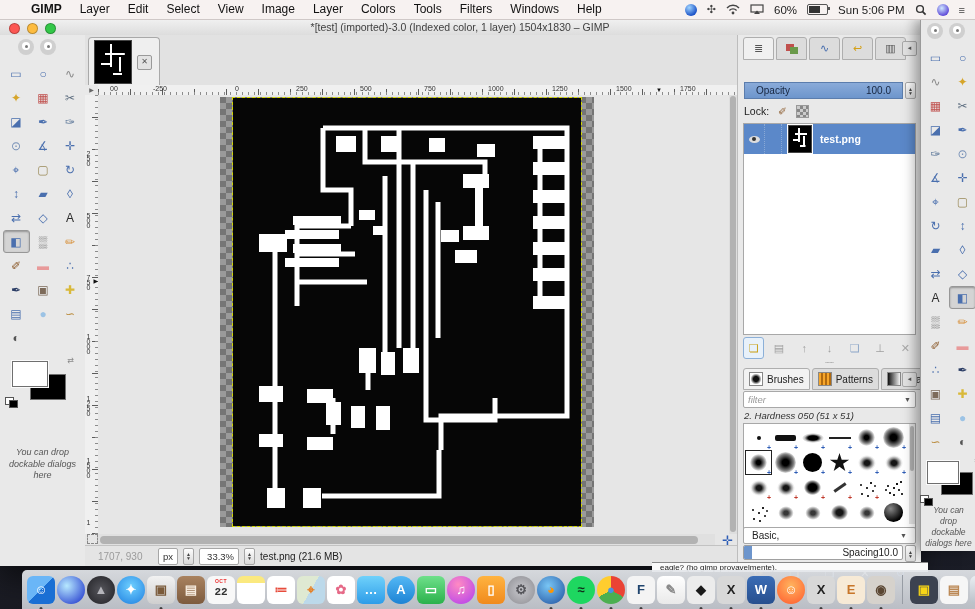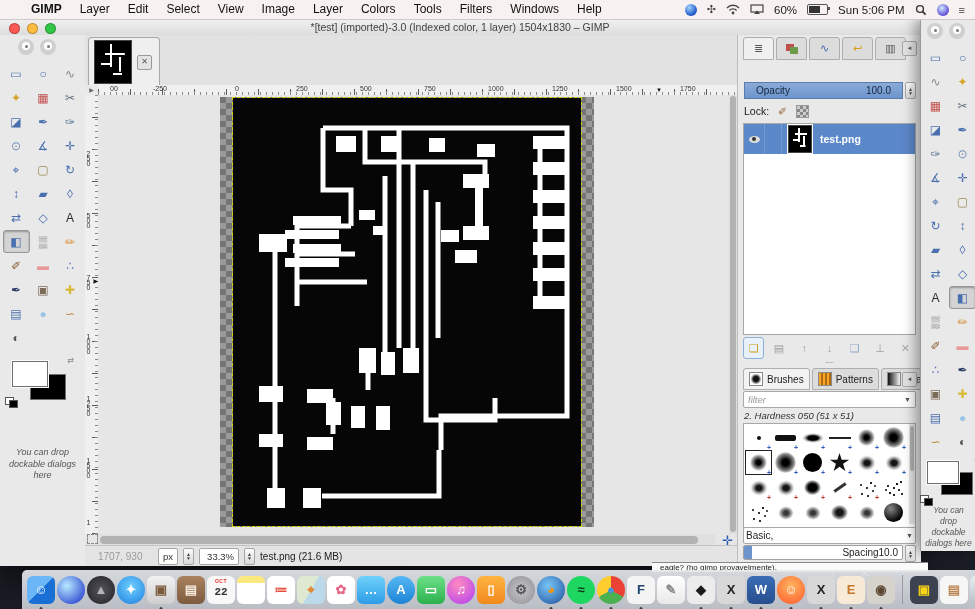--- a/index.html
+++ b/index.html
@@ -129,21 +129,21 @@
   .b-solid{width:19px;height:19px;border-radius:50%;background:#000}
   .b-star{width:20px;height:19px;background:#111;clip-path:polygon(50% 0,61% 35%,98% 35%,68% 57%,79% 95%,50% 72%,21% 95%,32% 57%,2% 35%,39% 35%)}
   .b-splat{width:18px;height:16px;border-radius:45% 55% 50% 60%;background:radial-gradient(closest-side,#151515 30%,rgba(0,0,0,.4) 60%,rgba(0,0,0,.08) 85%,transparent)}
   .b-splatdense{width:19px;height:17px;border-radius:55% 45% 60% 40%;background:radial-gradient(closest-side,#000 45%,rgba(0,0,0,.5) 70%,transparent 90%)}
   .b-slash{width:14px;height:3px;background:#333;transform:rotate(-35deg)}
   .b-sparse{width:2px;height:2px;background:#333;box-shadow:6px 3px 0 #444,-5px 6px 0 #333,4px -5px 0 #222,-6px -3px 0 #444,1px 8px 0 #333,8px -2px 0 #555}
   .b-scatter{width:2px;height:2px;background:#222;box-shadow:5px 2px 0 #333,-4px 5px 0 #222,3px -4px 0 #111,-6px -2px 0 #333,0 7px 0 #222,8px 6px 0 #333,-8px 2px 0 #444,7px -6px 0 #222}
   .b-chalk{width:18px;height:16px;border-radius:50% 45% 55% 50%;background:radial-gradient(closest-side,rgba(20,20,20,.85) 25%,rgba(0,0,0,.35) 60%,transparent 85%)}
   .b-chalkdense{width:19px;height:17px;border-radius:45% 55% 45% 55%;background:radial-gradient(closest-side,rgba(10,10,10,.95) 35%,rgba(0,0,0,.4) 70%,transparent 90%)}
   .b-sphere{width:19px;height:19px;border-radius:50%;background:radial-gradient(circle at 35% 30%,#888,#000 72%)}
-  .basic-row{position:absolute;top:492px;left:5px;right:5px;height:15px;background:#fff;border:1px solid #a8a8a8;border-radius:2px;display:flex;align-items:center;justify-content:space-between;padding:0 2px;font-size:10px}
+  .basic-row{position:absolute;top:492px;left:5px;right:5px;height:15px;background:#fff;border:1px solid #a8a8a8;border-radius:2px;display:flex;align-items:center;justify-content:space-between;padding:0 8px;font-size:10px}
   .spacing-row{position:absolute;top:510px;left:5px;right:5px;height:15px}
   .spacing-bar{position:absolute;left:0;right:13px;top:0;bottom:0;background:#fff;border:1px solid #a0a0a0;border-radius:2px;display:flex;justify-content:flex-end;align-items:center;padding:0 4px;font-size:10px;overflow:hidden}
   .spacing-fill{position:absolute;left:0;top:0;bottom:0;width:8px;background:#6d95cc}
   .bbuttons{position:absolute;left:5px;right:5px;top:527px;height:20px;display:flex;gap:4px}
   
   .bg-sliver{position:absolute;left:652px;top:562px;width:268px;height:9px;background:#fafafa;border-top:1px solid #888;font-size:8px;line-height:9px;padding-left:8px;color:#1a1a1a;white-space:nowrap;overflow:hidden;z-index:2}
   .bg-sliver span{text-decoration:underline wavy #d00 1px}
   .dock{position:absolute;left:22px;bottom:0;width:948px;height:39px;background:linear-gradient(rgba(228,231,235,.93),rgba(198,202,209,.93));border-radius:5px 5px 0 0;display:flex;align-items:center;padding:0 5px;gap:2px;z-index:10}
   .dicon{width:28px;height:28px;border-radius:6px;display:flex;align-items:center;justify-content:center;font-size:13px;font-weight:bold;position:relative;flex:0 0 auto}
   .dicon.round{border-radius:50%}

